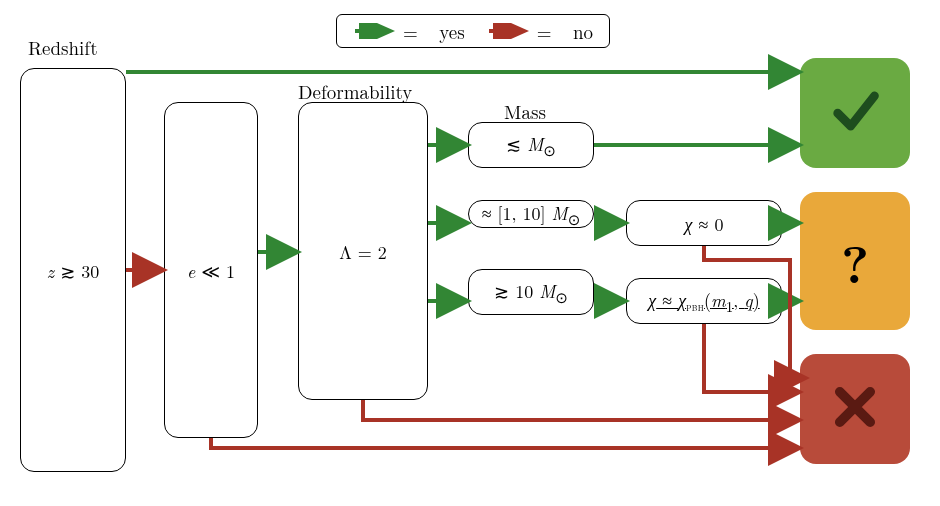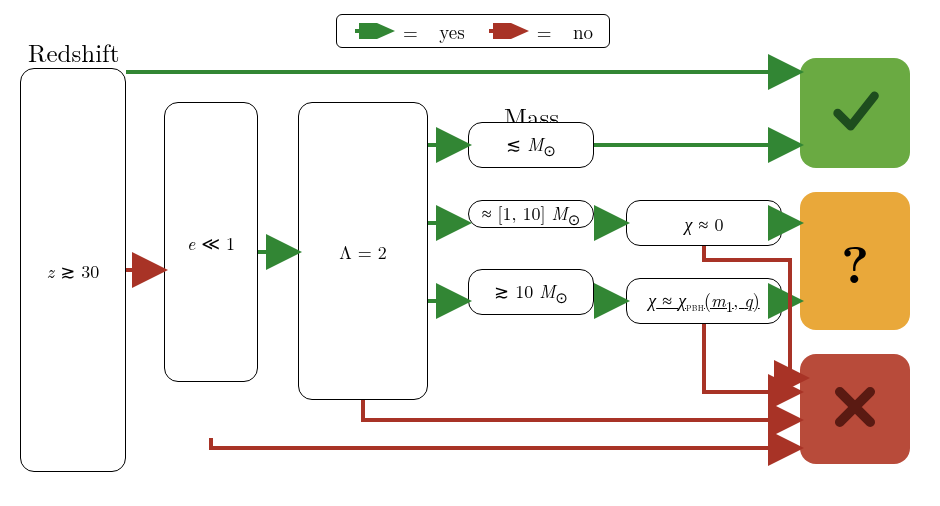--- a/index.html
+++ b/index.html
@@ -23,21 +23,21 @@
     border-radius: 14px;
     background: #fff;
     display: flex;
     align-items: center;
     justify-content: center;
     text-align: center;
     box-sizing: border-box;
   }
   .label {
     position: absolute;
-    font-size: 25px;
+    font-size: 19px;
     white-space: nowrap;
   }
   .legend {
     position: absolute;
     border: 1.5px solid #000;
     border-radius: 6px;
     background: #fff;
     display: flex;
     align-items: center;
     justify-content: center;
@@ -99,28 +99,29 @@
           </marker>
         </defs>
         <line x1="2" y1="8" x2="34" y2="8" stroke="#a83326" stroke-width="4" marker-end="url(#lgRed)"></line>
       </svg>
       <span>=</span>&nbsp;
       <span>no</span>
     </span>
   </div>
 
   <div class="label" style="left:28px; top:34px;">Redshift</div>
+  <div class="label" style="left:298px; top:78px;">Deformability</div>
   <div class="label" style="left:504px; top:98px;">Mass</div>
   <div class="label" style="left:684px; top:194px;">Spin</div>
 
   <div class="box" style="left:20px; top:68px; width:106px; height:404px;">
     <span><span style="font-style:italic;">z</span> ≳ 30</span>
   </div>
 
-  <div class="box" style="left:164px; top:102px; width:94px; height:280px;justify-content:center;">
+  <div class="box" style="left:164px; top:102px; width:94px; height:336px;justify-content:center;">
     <span><span style="font-style:italic;">e</span> ≪ 1</span>
   </div>
 
   <div class="box" style="left:298px; top:102px; width:130px; height:298px;">
     <span>Λ = 2</span>
   </div>
 
   <div class="box" style="left:468px; top:122px; width:126px; height:46px;">
     <span>≲ <span style="font-style:italic;">M</span><sub>⊙</sub></span>
   </div>

